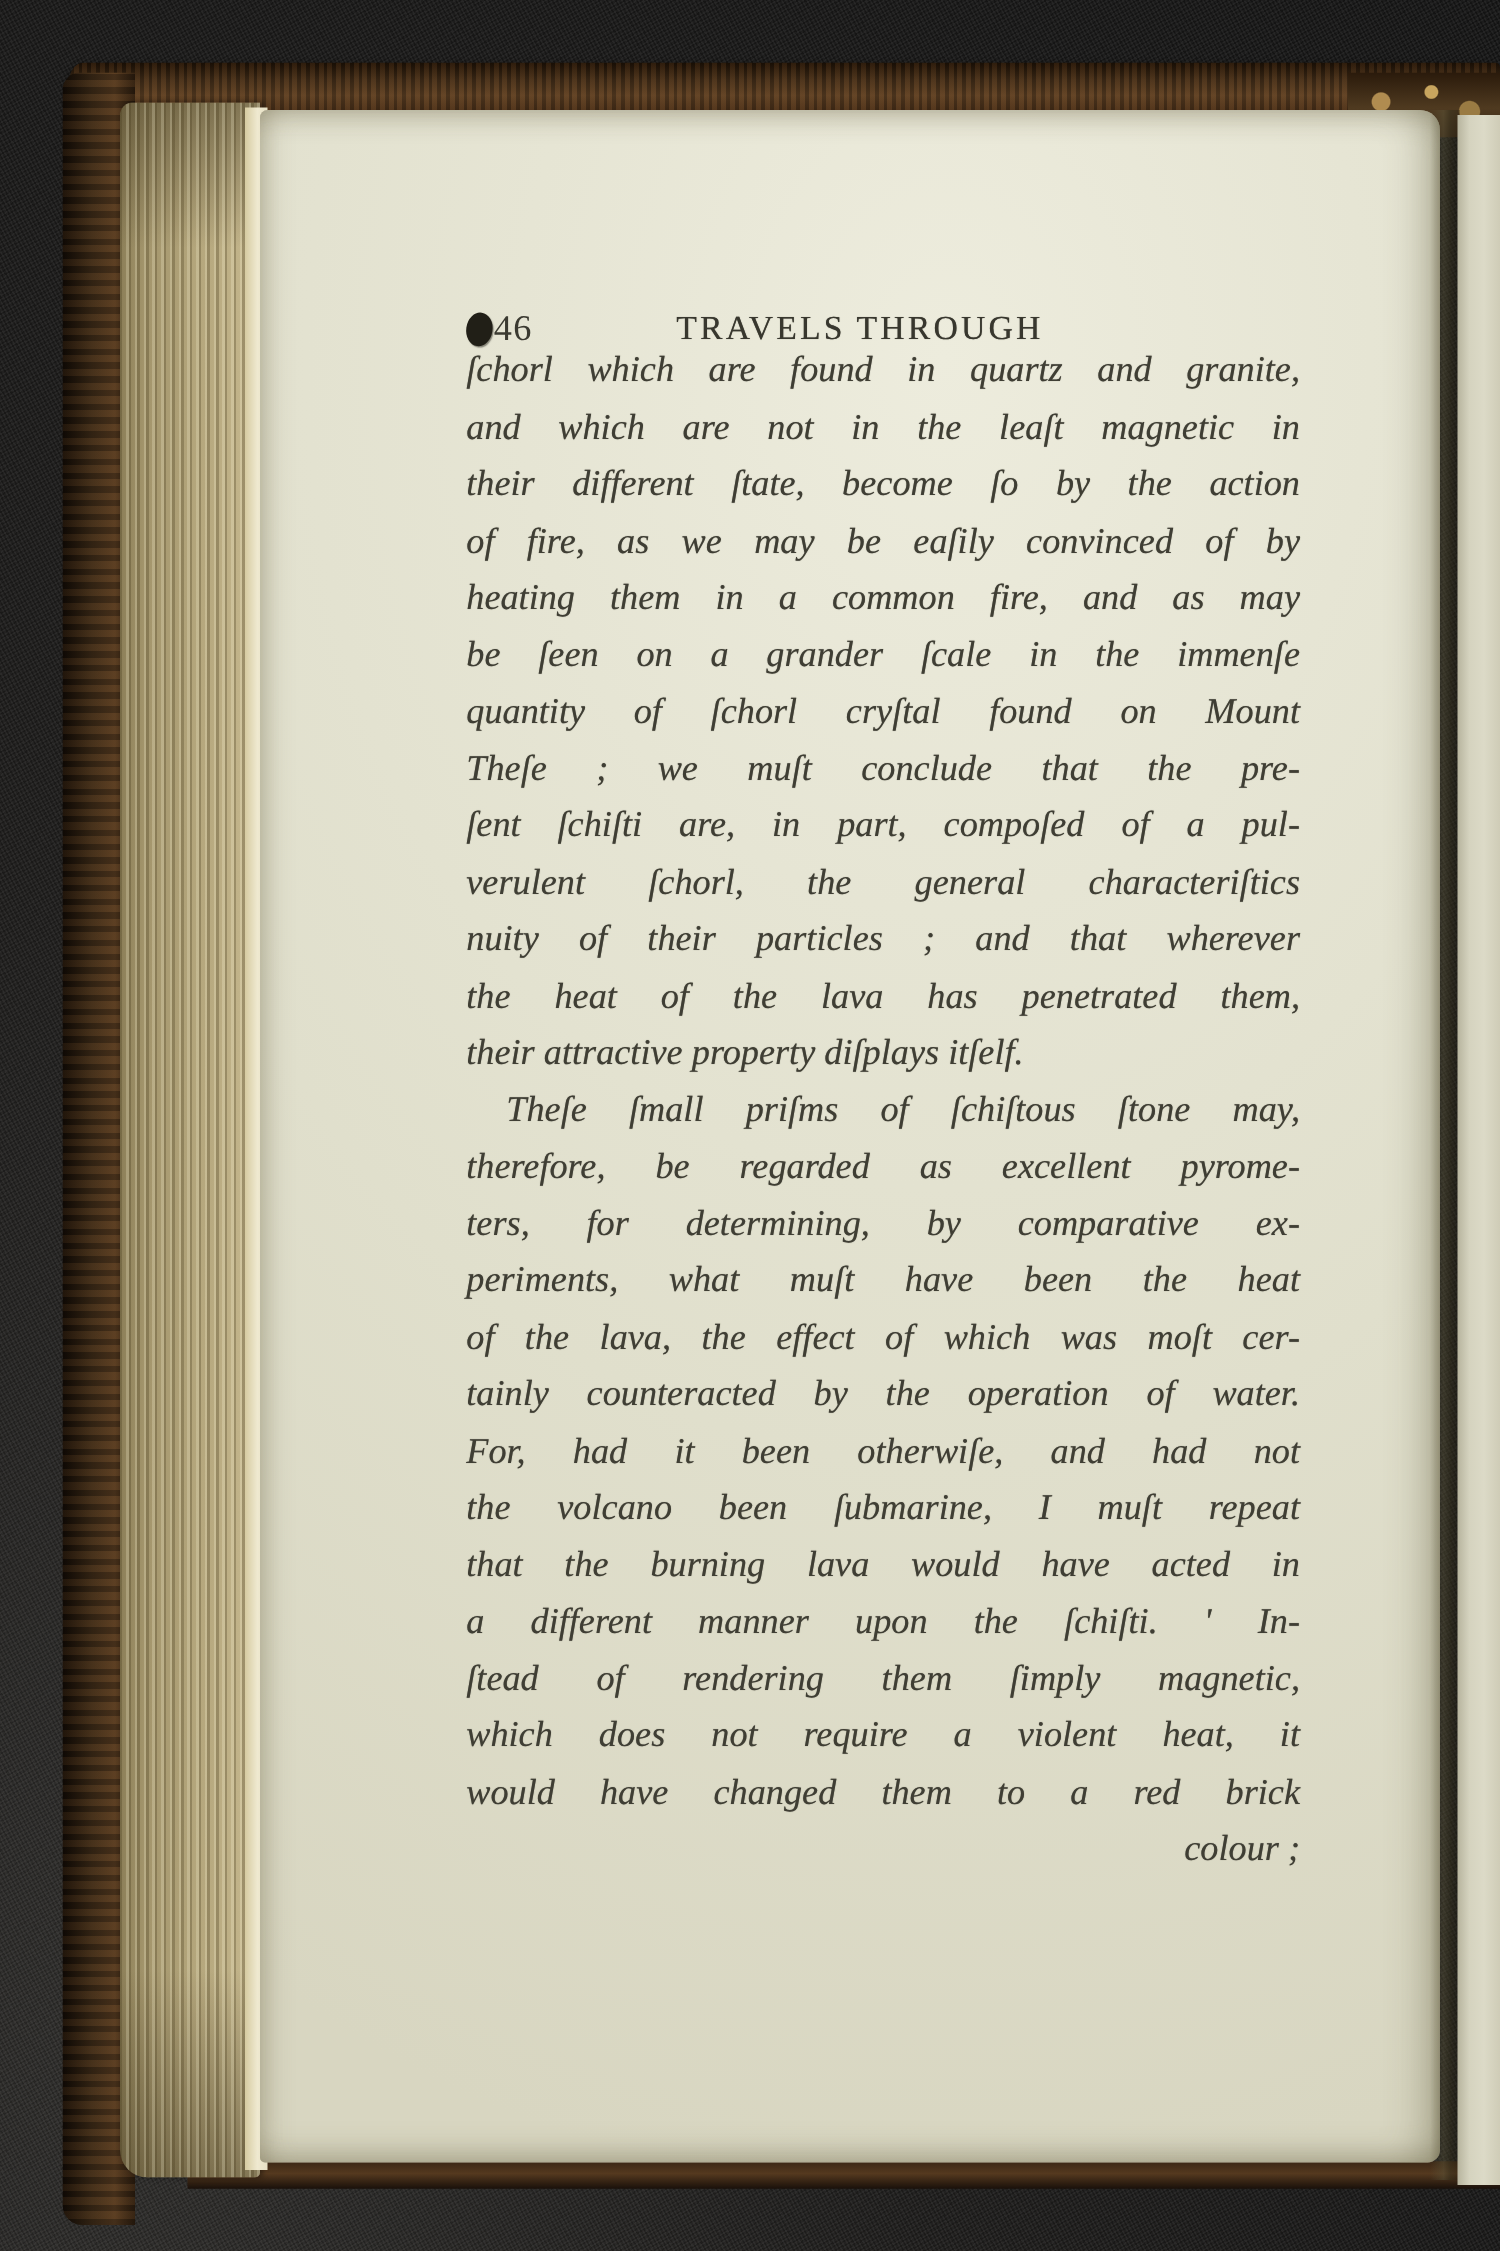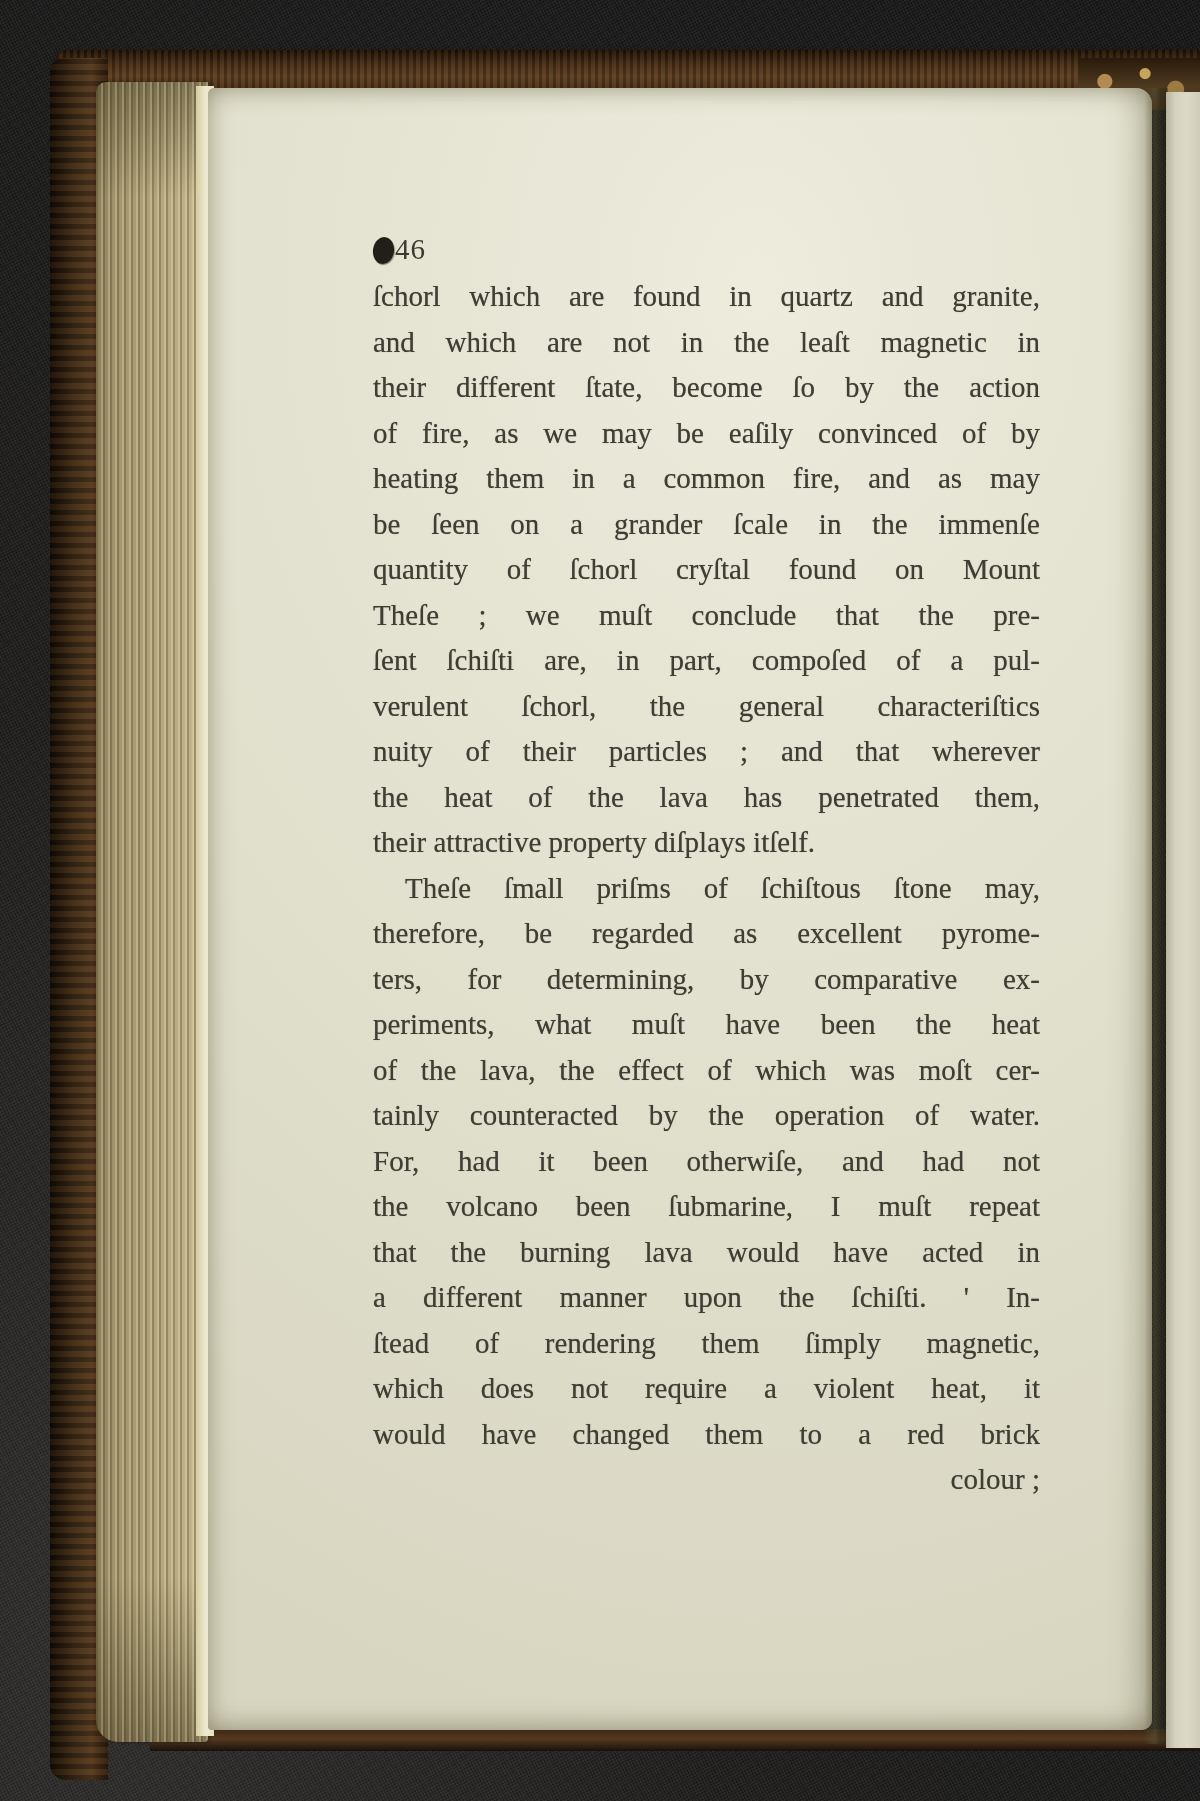--- a/index.html
+++ b/index.html
@@ -75,33 +75,33 @@
   }
   .gutter{
     left:1144px;top:88px;width:24px;height:1656px;
     background:linear-gradient(90deg, rgba(80,75,50,0) 0%, rgba(92,86,58,0.45) 45%, rgba(55,50,30,0.55) 68%, rgba(28,24,12,0.30) 100%);
   }
   .facing-page{
     left:1166px;top:92px;width:34px;height:1656px;
     background:linear-gradient(90deg,#b7b49e 0%,#d5d3bf 28%,#dcdac7 62%,#cfccb7 100%);
   }
   
-  .header-row{left:373px;top:231px;width:667px;height:36px;color:#3b3a31;}
+  .header-row{left:373px;top:245px;width:667px;height:36px;color:#3b3a31;}
   .page-num{position:absolute;left:0;top:2px;font-size:29px;letter-spacing:1px;}
   .blot{display:inline-block;width:21px;height:27px;background:#211f17;border-radius:50%;
         transform:rotate(8deg);vertical-align:-5px;margin-right:1px;
         box-shadow:1px 1px 1px rgba(33,31,23,0.5);}
   .running-title{position:absolute;left:168px;top:2px;font-size:27px;letter-spacing:2.5px;
         color:#38372e;text-shadow:0 0 0.6px rgba(56,55,46,0.8);}
   .text-block{
     left:373px;top:274px;width:667px;
     font-size:29px;line-height:45.5px;color:#3f3e34;
     text-shadow:0 0 0.7px rgba(63,62,52,0.65);
   }
-  .line{text-align:justify;text-align-last:justify;white-space:normal;}
+  .line{text-align:justify;text-align-last:justify;white-space:normal;font-style:italic;}
   .line.end{text-align:left;text-align-last:left;}
   .line.indent{padding-left:32px;}
   .line.right{text-align:right;text-align-last:right;}
 </style>
 </head>
 <body>
 
 <div class="photo">
 
   <div class="abs leather-top"></div>
@@ -113,20 +113,21 @@
   <div class="abs page-edge-strip"></div>
 
   <div class="abs page"></div>
 
   <div class="abs gutter"></div>
   <div class="abs facing-page"></div>
   <div class="abs gilt-bottom"></div>
 
   <div class="abs header-row">
     <div class="page-num"><span class="blot"></span><span>46</span></div>
+    <div class="running-title">TRAVELS THROUGH</div>
   </div>
 
   <div class="abs text-block" id="text-block">
       <div class="line">ſchorl which are found in quartz and granite,</div>
       <div class="line">and which are not in the leaſt magnetic in</div>
       <div class="line">their different ſtate, become ſo by the action</div>
       <div class="line">of fire, as we may be eaſily convinced of by</div>
       <div class="line">heating them in a common fire, and as may</div>
       <div class="line">be ſeen on a grander ſcale in the immenſe</div>
       <div class="line">quantity of ſchorl cryſtal found on Mount</div>

